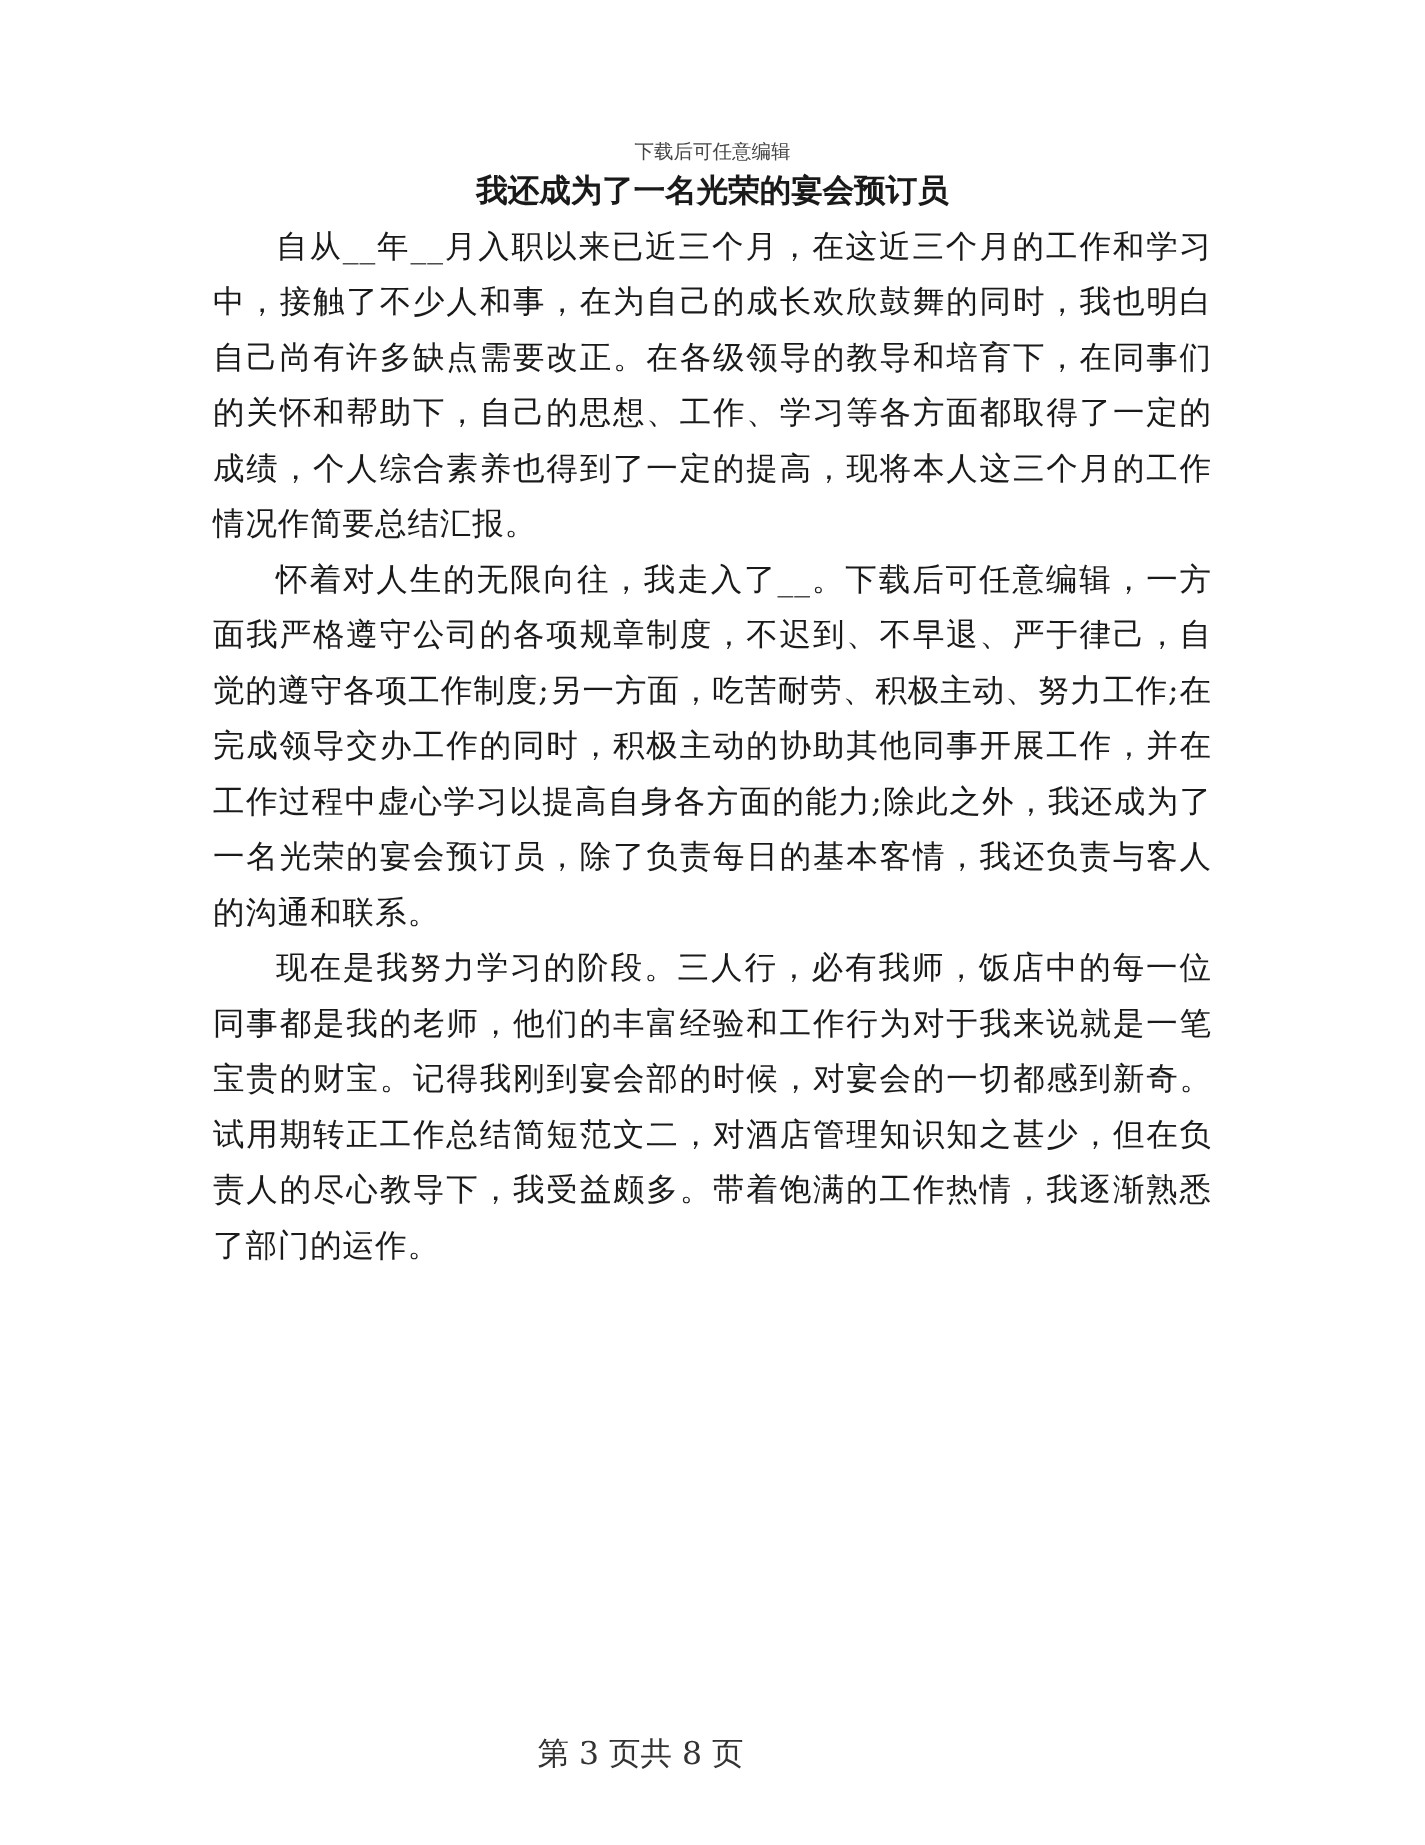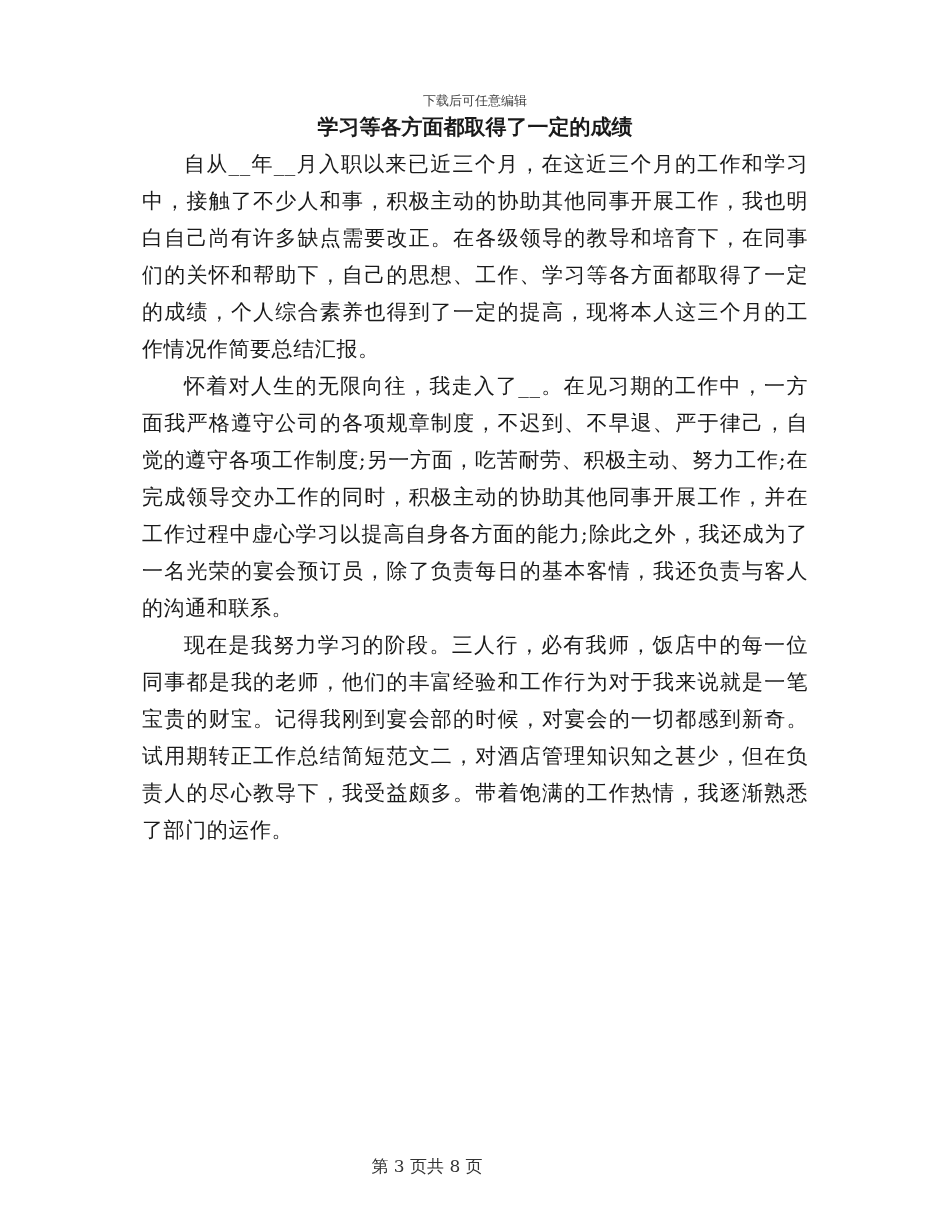--- a/index.html
+++ b/index.html
@@ -48,29 +48,29 @@
       font-weight: bold;
       margin: 0;
       font-family: "DejaVu Sans", "Liberation Sans", sans-serif;
     }
     .footer {
       position: absolute;
       top: 1155px;
       left: 0;
       width: 854px;
       text-align: center;
-      font-size: 17px;
+      font-size: 21px;
       color: #333;
     }
   </style>
 </head>
 <body>
 
 <div class="header">下载后可任意编辑</div>
 
 <div class="content">
-  <h2 class="title">学习等各方面都取得了一定的成绩</h2>
-  <p class="para">自从__年__月入职以来已近三个月，在这近三个月的工作和学习中，接触了不少人和事，积极主动的协助其他同事开展工作，我也明白自己尚有许多缺点需要改正。在各级领导的教导和培育下，在同事们的关怀和帮助下，自己的思想、工作、学习等各方面都取得了一定的成绩，个人综合素养也得到了一定的提高，现将本人这三个月的工作情况作简要总结汇报。</p>
-  <p class="para">怀着对人生的无限向往，我走入了__。在见习期的工作中，一方面我严格遵守公司的各项规章制度，不迟到、不早退、严于律己，自觉的遵守各项工作制度;另一方面，吃苦耐劳、积极主动、努力工作;在完成领导交办工作的同时，积极主动的协助其他同事开展工作，并在工作过程中虚心学习以提高自身各方面的能力;除此之外，我还成为了一名光荣的宴会预订员，除了负责每日的基本客情，我还负责与客人的沟通和联系。</p>
+  <h2 class="title">我还成为了一名光荣的宴会预订员</h2>
+  <p class="para">自从__年__月入职以来已近三个月，在这近三个月的工作和学习中，接触了不少人和事，在为自己的成长欢欣鼓舞的同时，我也明白自己尚有许多缺点需要改正。在各级领导的教导和培育下，在同事们的关怀和帮助下，自己的思想、工作、学习等各方面都取得了一定的成绩，个人综合素养也得到了一定的提高，现将本人这三个月的工作情况作简要总结汇报。</p>
+  <p class="para">怀着对人生的无限向往，我走入了__。下载后可任意编辑，一方面我严格遵守公司的各项规章制度，不迟到、不早退、严于律己，自觉的遵守各项工作制度;另一方面，吃苦耐劳、积极主动、努力工作;在完成领导交办工作的同时，积极主动的协助其他同事开展工作，并在工作过程中虚心学习以提高自身各方面的能力;除此之外，我还成为了一名光荣的宴会预订员，除了负责每日的基本客情，我还负责与客人的沟通和联系。</p>
   <p class="para">现在是我努力学习的阶段。三人行，必有我师，饭店中的每一位同事都是我的老师，他们的丰富经验和工作行为对于我来说就是一笔宝贵的财宝。记得我刚到宴会部的时候，对宴会的一切都感到新奇。试用期转正工作总结简短范文二，对酒店管理知识知之甚少，但在负责人的尽心教导下，我受益颇多。带着饱满的工作热情，我逐渐熟悉了部门的运作。</p>
 </div>
 
 <div class="footer">第 3 页共 8 页</div>
 
 </body></html>

